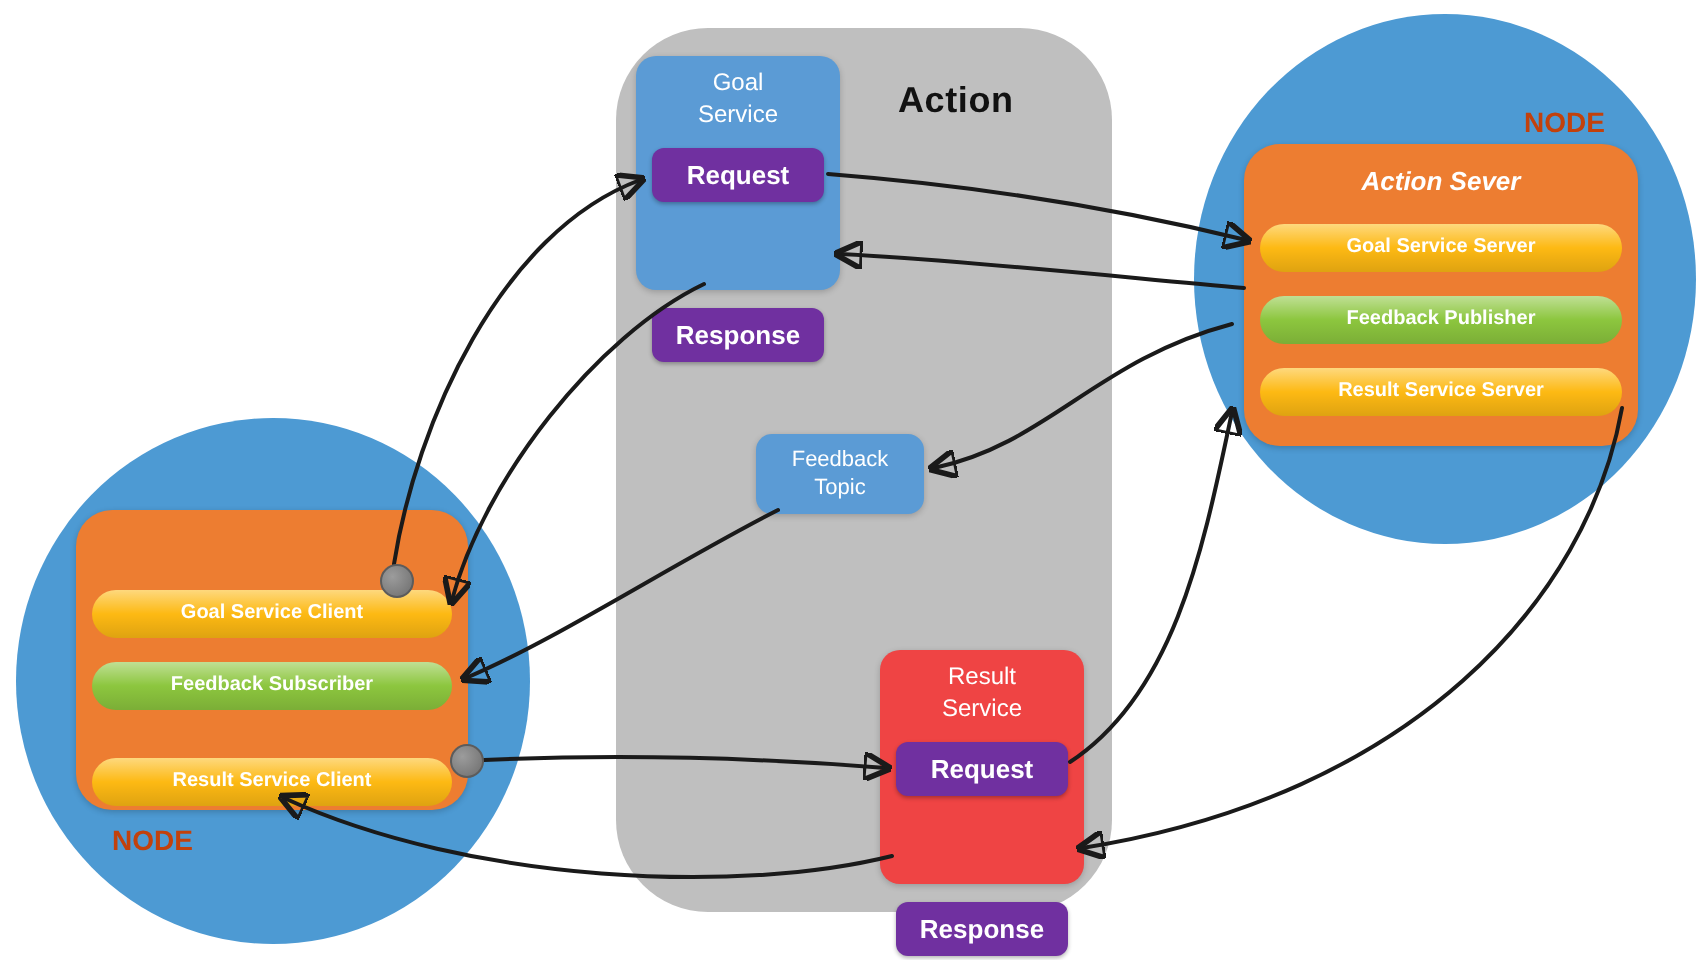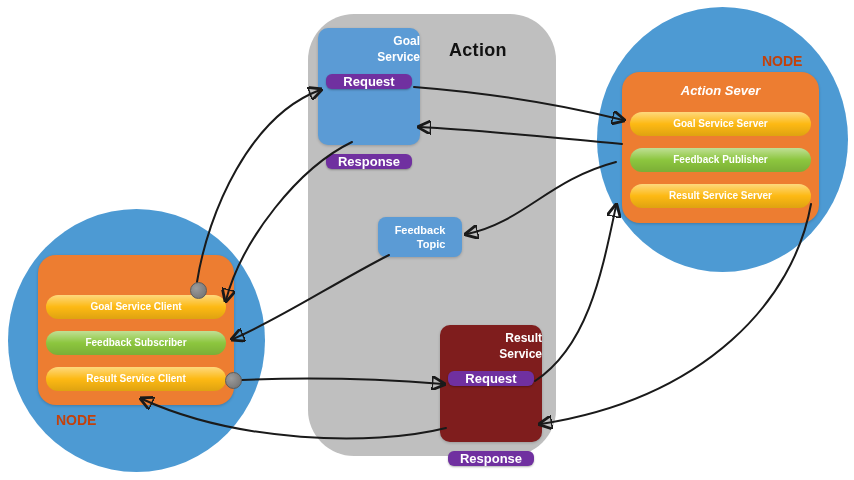--- a/index.html
+++ b/index.html
@@ -28,25 +28,25 @@
         background-image:linear-gradient(180deg,rgba(255,255,255,.45),rgba(255,255,255,0) 50%,rgba(0,0,0,.12));}
   .obox.server .pill{width:181px;}
   .obox.client .pill{width:180px;}
   .pill.p1{top:40px;} .pill.p2{top:76px;} .pill.p3{top:112px;}
 
   .sbox{border-radius:10px;color:#fff;box-shadow:0 1px 3px rgba(0,0,0,.2);}
   .sbox.goal{left:318px;top:28px;width:102px;height:117px;}
   .sbox.result{left:440px;top:325px;width:102px;height:117px;}
   .sbox.feedback{left:378px;top:217px;width:84px;height:40px;
                  display:flex;align-items:center;justify-content:center;border-radius:8px;}
-  .sbox-title{position:absolute;left:0;right:0;top:6px;text-align:right;font-size:12px;
-              font-weight:bold;white-space:pre-line;line-height:1.3;}
+  .sbox-title{position:absolute;left:0;right:0;top:6px;text-align:center;font-size:12px;
+              font-weight:normal;white-space:pre-line;line-height:1.3;}
   .sbox.feedback .sbox-title{position:static;font-size:11px;}
 
-  .btn{position:absolute;left:8px;width:86px;height:15px;border-radius:6px;color:#fff;
+  .btn{position:absolute;left:8px;width:86px;height:27px;border-radius:6px;color:#fff;
        font-size:13px;font-weight:bold;display:flex;align-items:center;justify-content:center;
        box-shadow:0 1px 2px rgba(0,0,0,.3);}
   .btn.request{top:46px;}
   .btn.response{top:85px;margin-top:41px;}
 
   .arrows{position:absolute;left:0;top:0;z-index:5;pointer-events:none;}
   .arrows path{fill:none;stroke:#1a1a1a;stroke-width:2;stroke-linecap:round;}
 
   .dot{position:absolute;width:15px;height:15px;border-radius:50%;z-index:6;
        background:radial-gradient(circle at 35% 35%, #9c9c9c, #6d6d6d);
@@ -71,36 +71,36 @@
   <div class="abs obox server" style="background-color: rgb(237, 125, 49);">
     <div class="obox-title">Action Sever</div>
     <div class="pill p1" style="background-color: rgb(253, 185, 19);">Goal Service Server</div>
     <div class="pill p2" style="background-color: rgb(140, 198, 62);">Feedback Publisher</div>
     <div class="pill p3" style="background-color: rgb(253, 185, 19);">Result Service Server</div>
   </div>
 
   <div class="abs obox client" style="background-color: rgb(237, 125, 49);">
     <div class="pill p1" style="background-color: rgb(253, 185, 19);">Goal Service Client</div>
     <div class="pill p2" style="background-color: rgb(140, 198, 62);">Feedback Subscriber</div>
-    <div class="pill p3" style="background-color: rgb(253, 185, 19);">Result Service Client</div>
+    <div class="pill p3" style="background-color: rgb(253, 185, 19); margin-top: 12px;">Result Service Client</div>
   </div>
 
   <div class="abs sbox goal" style="background-color: rgb(91, 155, 213);">
     <div class="sbox-title">Goal
 Service</div>
     <div class="btn request" style="background-color: rgb(112, 48, 160);">Request</div>
     <div class="btn response" style="background-color: rgb(112, 48, 160);">Response</div>
   </div>
 
   <div class="abs sbox feedback" style="background-color: rgb(91, 155, 213);">
     <div class="sbox-title">Feedback
 Topic</div>
   </div>
 
-  <div class="abs sbox result" style="background-color: #7f1d1d;">
+  <div class="abs sbox result" style="background-color: #ef4444;">
     <div class="sbox-title">Result
 Service</div>
     <div class="btn request" style="background-color: rgb(112, 48, 160);">Request</div>
     <div class="btn response" style="background-color: rgb(112, 48, 160);">Response</div>
   </div>
 
   <svg class="arrows" width="854" height="480" viewBox="0 0 854 480">
     <defs>
       <marker id="ah" viewBox="0 0 10 10" refX="8" refY="5" markerWidth="7" markerHeight="7" orient="auto-start-reverse">
         <path d="M0,0 L10,5 L0,10 z" fill="#1a1a1a" stroke="none"></path>

